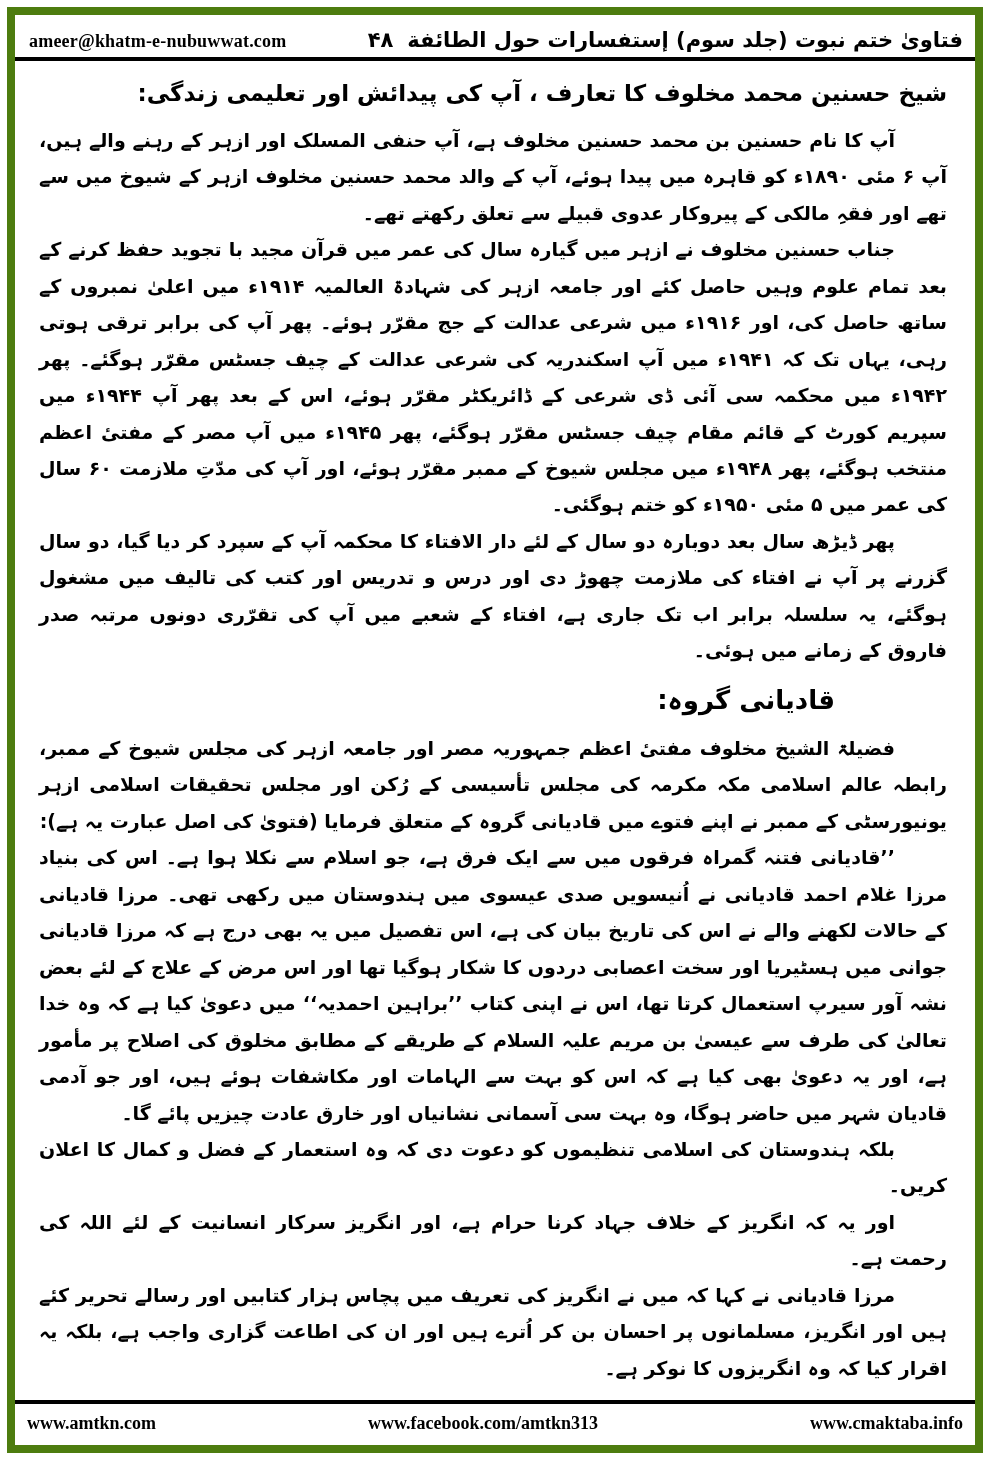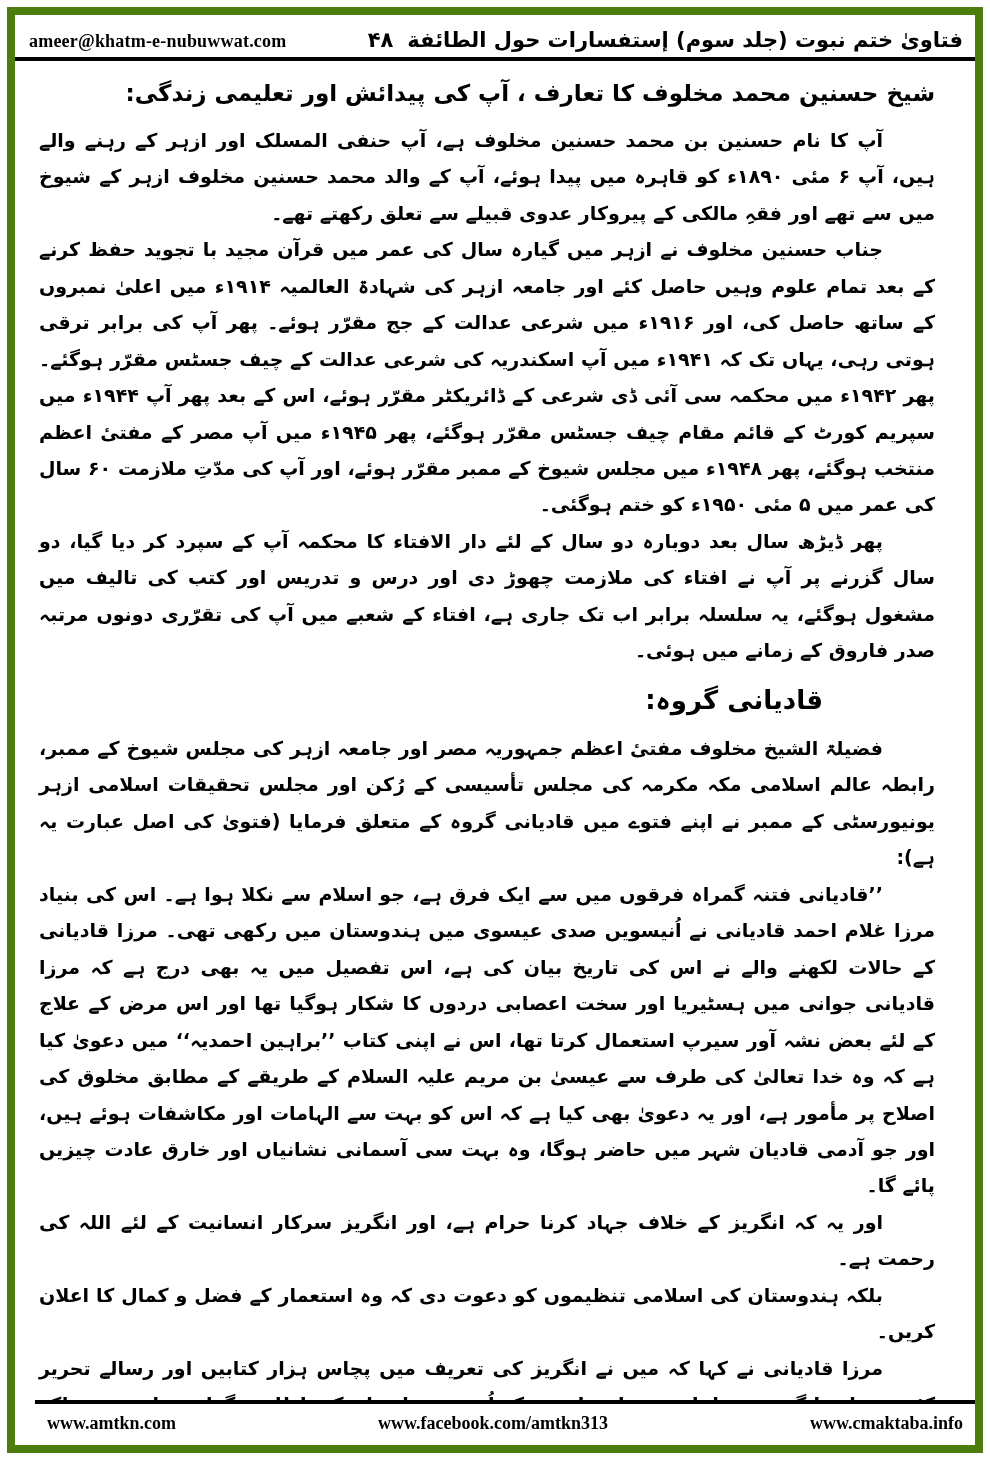--- a/index.html
+++ b/index.html
@@ -55,21 +55,21 @@
     height: 4px;
     background: #000;
     margin: 0;
   }
   
   .main {
     flex: 1 1 auto;
     overflow: hidden;
     direction: rtl;
     text-align: justify;
-    padding: 12px 40px 0 24px;
+    padding: 12px 28px 0 24px;
     font-size: 19px;
     line-height: 1.92;
   }
   .main p {
     margin: 0;
     text-indent: 52px;
     font-weight: bold;
   }
   .h-bio {
     font-size: 23px;
@@ -79,21 +79,21 @@
     line-height: 1.6;
   }
   .h-qad {
     font-size: 26px;
     font-weight: bold;
     margin: 12px 112px 10px 0;
     text-align: right;
     line-height: 1.5;
   }
   
-  .footer { flex: none; margin-left: 20px; }
+  .footer { flex: none; }
   .footer-links {
     display: flex;
     justify-content: space-between;
     align-items: center;
     padding: 9px 12px 11px 12px;
     font-family: "Liberation Serif", serif;
     font-weight: bold;
     font-size: 18px;
   }
 </style>
@@ -120,23 +120,23 @@
     <p>جناب حسنین مخلوف نے ازہر میں گیارہ سال کی عمر میں قرآن مجید با تجوید حفظ کرنے کے بعد تمام علوم وہیں حاصل کئے اور جامعہ ازہر کی شہادۃ العالمیہ ۱۹۱۴ء میں اعلیٰ نمبروں کے ساتھ حاصل کی، اور ۱۹۱۶ء میں شرعی عدالت کے جج مقرّر ہوئے۔ پھر آپ کی برابر ترقی ہوتی رہی، یہاں تک کہ ۱۹۴۱ء میں آپ اسکندریہ کی شرعی عدالت کے چیف جسٹس مقرّر ہوگئے۔ پھر ۱۹۴۲ء میں محکمہ سی آئی ڈی شرعی کے ڈائریکٹر مقرّر ہوئے، اس کے بعد پھر آپ ۱۹۴۴ء میں سپریم کورٹ کے قائم مقام چیف جسٹس مقرّر ہوگئے، پھر ۱۹۴۵ء میں آپ مصر کے مفتیٔ اعظم منتخب ہوگئے، پھر ۱۹۴۸ء میں مجلس شیوخ کے ممبر مقرّر ہوئے، اور آپ کی مدّتِ ملازمت ۶۰ سال کی عمر میں ۵ مئی ۱۹۵۰ء کو ختم ہوگئی۔</p>
 
     <p>پھر ڈیڑھ سال بعد دوبارہ دو سال کے لئے دار الافتاء کا محکمہ آپ کے سپرد کر دیا گیا، دو سال گزرنے پر آپ نے افتاء کی ملازمت چھوڑ دی اور درس و تدریس اور کتب کی تالیف میں مشغول ہوگئے، یہ سلسلہ برابر اب تک جاری ہے، افتاء کے شعبے میں آپ کی تقرّری دونوں مرتبہ صدر فاروق کے زمانے میں ہوئی۔</p>
 
     <h2 class="h-qad">قادیانی گروہ:</h2>
 
     <p>فضیلۃ الشیخ مخلوف مفتیٔ اعظم جمہوریہ مصر اور جامعہ ازہر کی مجلس شیوخ کے ممبر، رابطہ عالم اسلامی مکہ مکرمہ کی مجلس تأسیسی کے رُکن اور مجلس تحقیقات اسلامی ازہر یونیورسٹی کے ممبر نے اپنے فتوے میں قادیانی گروہ کے متعلق فرمایا (فتویٰ کی اصل عبارت یہ ہے):</p>
 
     <p>’’قادیانی فتنہ گمراہ فرقوں میں سے ایک فرق ہے، جو اسلام سے نکلا ہوا ہے۔ اس کی بنیاد مرزا غلام احمد قادیانی نے اُنیسویں صدی عیسوی میں ہندوستان میں رکھی تھی۔ مرزا قادیانی کے حالات لکھنے والے نے اس کی تاریخ بیان کی ہے، اس تفصیل میں یہ بھی درج ہے کہ مرزا قادیانی جوانی میں ہسٹیریا اور سخت اعصابی دردوں کا شکار ہوگیا تھا اور اس مرض کے علاج کے لئے بعض نشہ آور سیرپ استعمال کرتا تھا، اس نے اپنی کتاب ’’براہین احمدیہ‘‘ میں دعویٰ کیا ہے کہ وہ خدا تعالیٰ کی طرف سے عیسیٰ بن مریم علیہ السلام کے طریقے کے مطابق مخلوق کی اصلاح پر مأمور ہے، اور یہ دعویٰ بھی کیا ہے کہ اس کو بہت سے الہامات اور مکاشفات ہوئے ہیں، اور جو آدمی قادیان شہر میں حاضر ہوگا، وہ بہت سی آسمانی نشانیاں اور خارق عادت چیزیں پائے گا۔</p>
 
+    <p>بلکہ ہندوستان کی اسلامی تنظیموں کو دعوت دی کہ وہ استعمار کے فضل و کمال کا اعلان کریں۔</p>
+
     <p>اور یہ کہ انگریز کے خلاف جہاد کرنا حرام ہے، اور انگریز سرکار انسانیت کے لئے اللہ کی رحمت ہے۔</p>
-
-    <p>بلکہ ہندوستان کی اسلامی تنظیموں کو دعوت دی کہ وہ استعمار کے فضل و کمال کا اعلان کریں۔</p>
 
     <p>مرزا قادیانی نے کہا کہ میں نے انگریز کی تعریف میں پچاس ہزار کتابیں اور رسالے تحریر کئے ہیں اور انگریز، مسلمانوں پر احسان بن کر اُترے ہیں اور ان کی اطاعت گزاری واجب ہے، بلکہ یہ اقرار کیا کہ وہ انگریزوں کا نوکر ہے۔</p>
   </div>
 
   <div class="footer">
     <div class="rule"></div>
     <div class="footer-links">
       <span>www.amtkn.com</span>
       <span>www.facebook.com/amtkn313</span>
       <span>www.cmaktaba.info</span>

